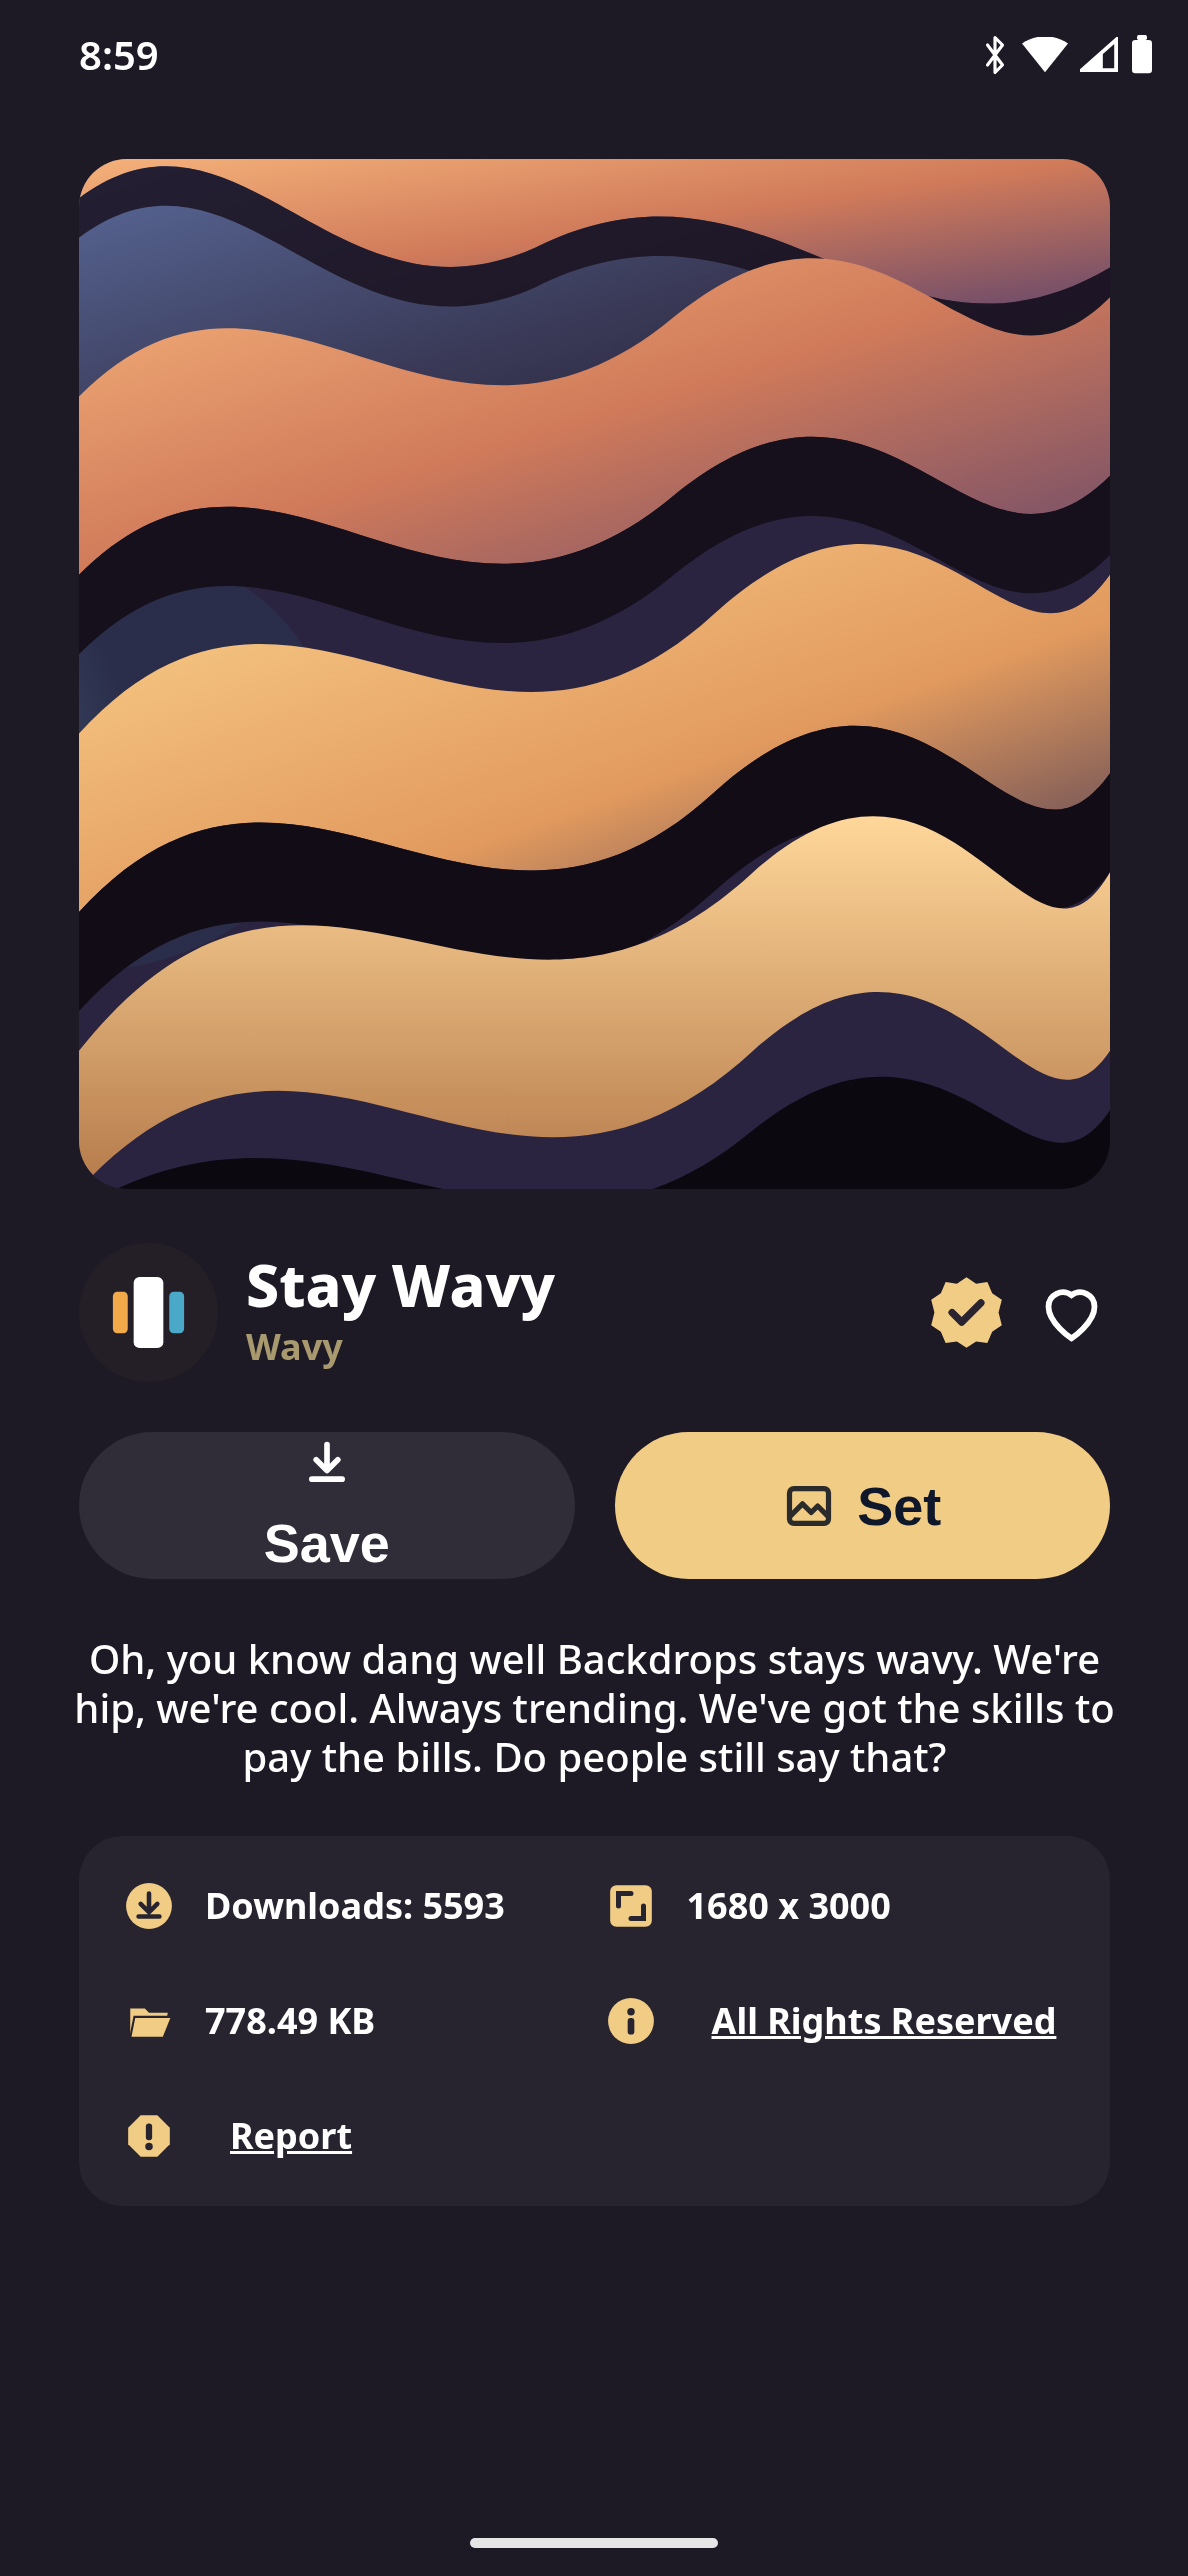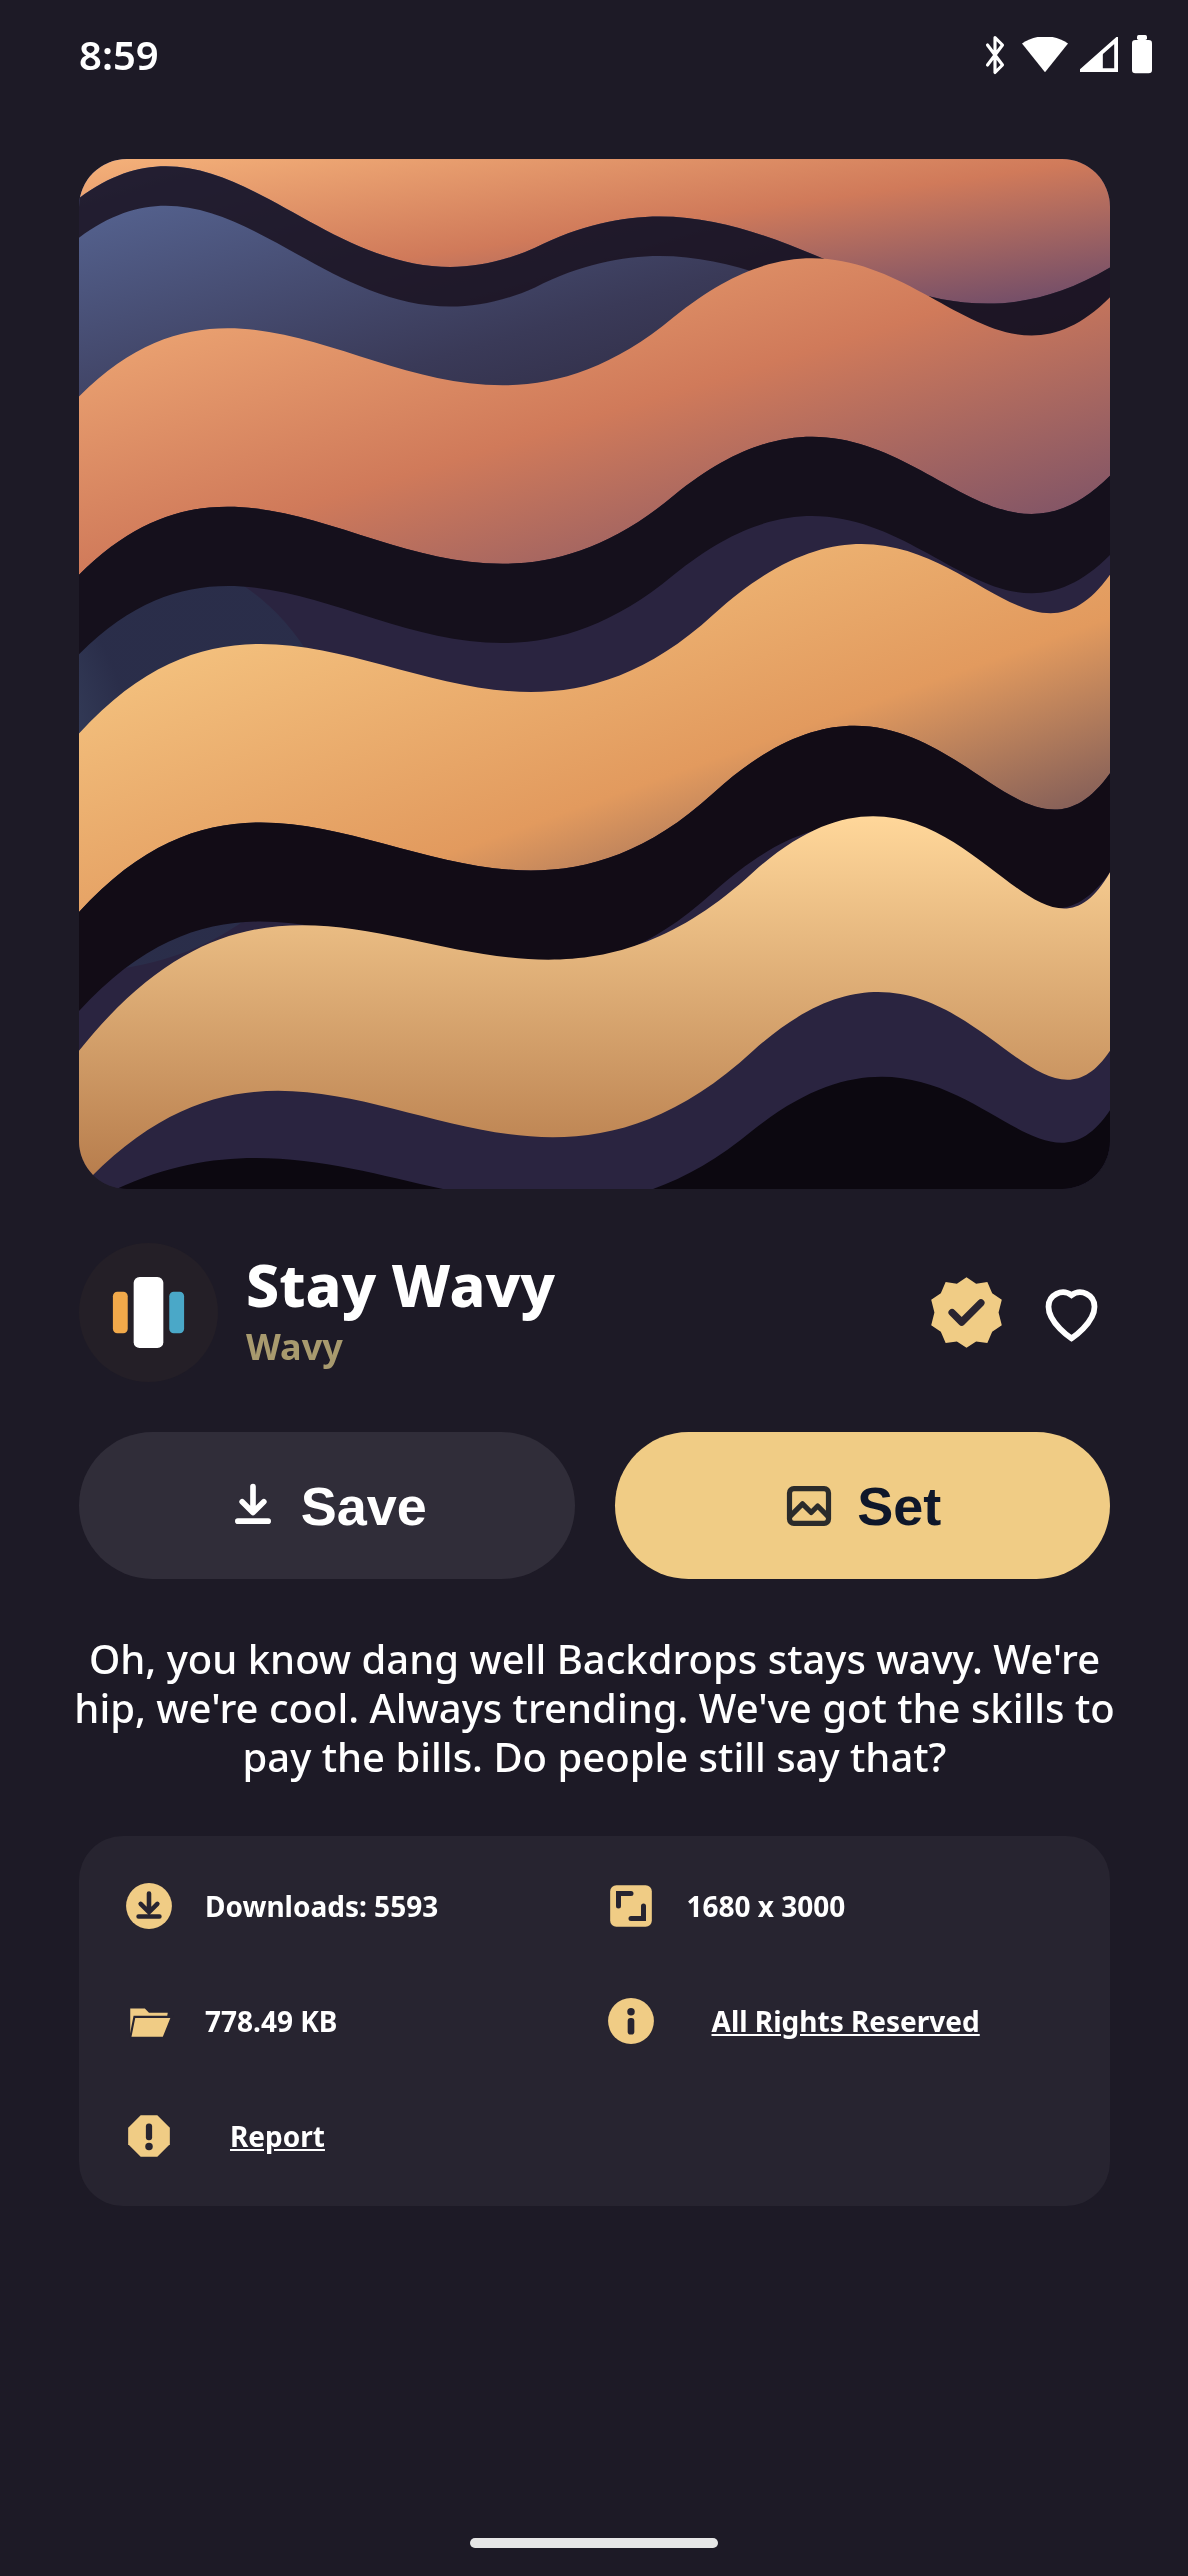--- a/index.html
+++ b/index.html
@@ -88,21 +88,21 @@
     border-radius: 79px;
     display: flex;
     align-items: center;
     justify-content: center;
     gap: 22px;
     font-size: 54px;
     font-weight: 800;
     border: none;
     cursor: pointer;
   }
-  .btn-save { background: var(--dark-pill); color: var(--text); }
+  .btn-save { background: var(--dark-pill); color: var(--text); flex-direction: column; }
   .btn-set  { background: var(--accent); color: #0f172a; }
 
   
   .description {
     margin: 55px 69px 0 69px;
     font-size: 40px;
     line-height: 1.23;
     text-align: center;
     font-weight: 500;
   }
@@ -115,21 +115,21 @@
     padding: 44px 44px;
     display: grid;
     grid-template-columns: 1fr 1fr;
     row-gap: 63px;
     column-gap: 20px;
   }
   .info-item {
     display: flex;
     align-items: center;
     gap: 30px;
-    font-size: 28px;
+    font-size: 36px;
     font-weight: 700;
   }
   .info-item .icon {
     width: 52px; height: 52px; flex-shrink: 0;
     display:flex; align-items:center; justify-content:center;
   }
   .underline { text-decoration: underline; cursor: pointer; margin-left: 25px; }
 
   
   .gesture-bar {

